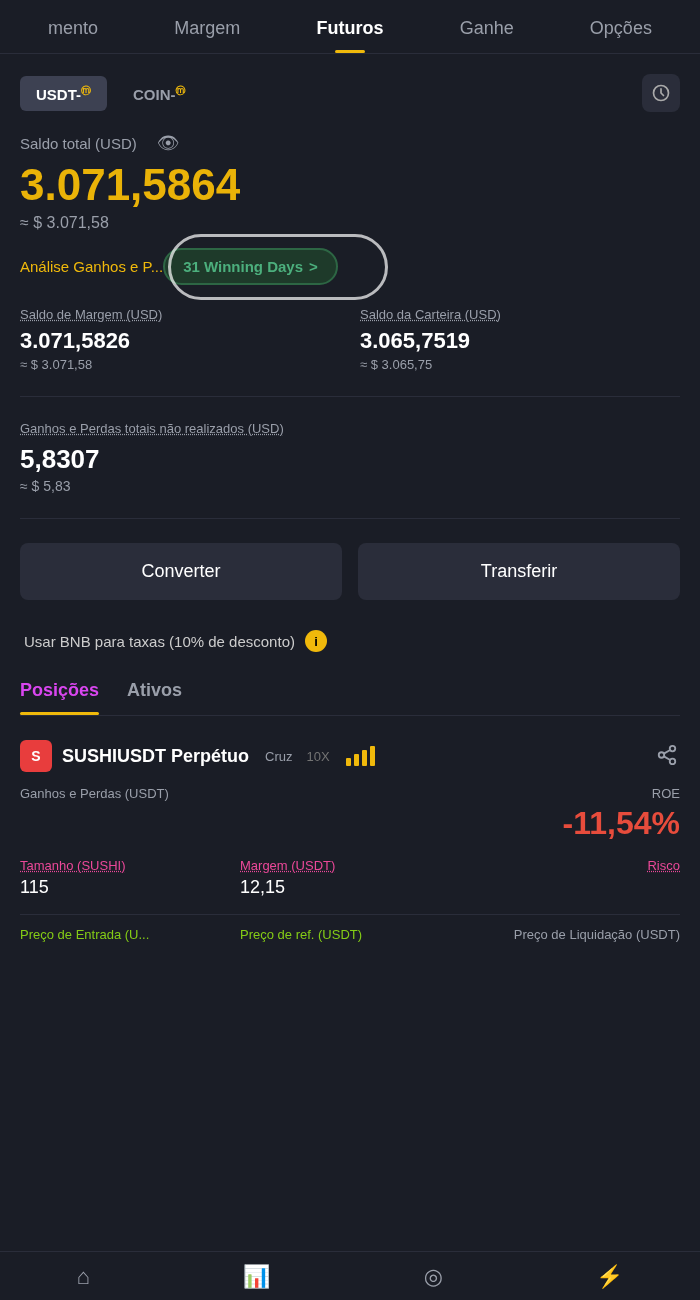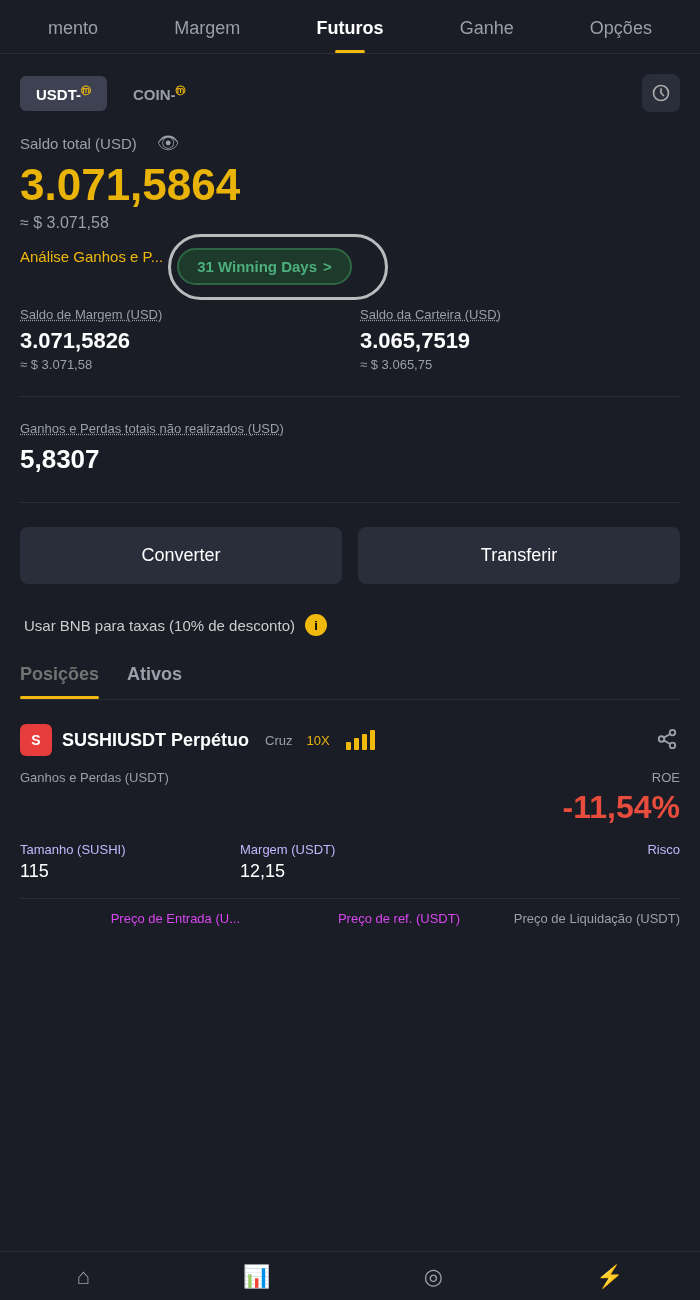--- a/index.html
+++ b/index.html
@@ -110,21 +110,21 @@
     }
     .approx-balance {
       font-size: 16px;
       color: #9a9faa;
       margin-bottom: 16px;
     }
 
     
     .badge-row {
       display: flex;
-      gap: 14px;
+      align-items: center;
       margin-bottom: 22px;
       position: relative;
     }
     .ganhos-link {
       font-size: 15px;
       color: #f0b90b;
       cursor: pointer;
     }
     .winning-badge {
       background: #1e3a2a;
@@ -265,21 +265,21 @@
     }
     .pos-tab {
       font-size: 18px;
       font-weight: 600;
       color: #9a9faa;
       cursor: pointer;
       padding-bottom: 10px;
       position: relative;
     }
     .pos-tab.active {
-      color: #737373;
+      color: #d946ef;
     }
     .pos-tab.active::after {
       content: '';
       position: absolute;
       bottom: -4px;
       left: 0;
       width: 100%;
       height: 3px;
       background: #f0b90b;
       border-radius: 2px;
@@ -320,21 +320,21 @@
       color: #fff;
       text-align: center;
     }
     .pos-badge {
       font-size: 13px;
       color: #9a9faa;
       margin-left: 6px;
     }
     .pos-leverage {
       font-size: 13px;
-      color: #eab308;
+      color: #737373;
       margin-left: 4px;
     }
     .bars-icon {
       display: flex;
       align-items: flex-end;
       gap: 3px;
       margin-left: 6px;
     }
     .bar {
       width: 5px;
@@ -384,21 +384,22 @@
       display: flex;
       justify-content: space-between;
       align-items: flex-start;
       margin-bottom: 16px;
     }
     .detail-col {
       flex: 1;
     }
     .detail-label {
       font-size: 13px;
-      color: #c4b5fd;
+      color: #ec4899;
+      text-decoration: underline;
       text-decoration-style: dotted;
       margin-bottom: 4px;
     }
     .detail-value {
       font-size: 18px;
       color: #fff;
       font-weight: 500;
     }
     .detail-value.green {
       color: #4caf7d;
@@ -413,23 +414,22 @@
       justify-content: space-between;
       margin-top: 8px;
       padding-top: 12px;
       border-top: 1px solid #2a2d3a;
     }
     .entry-col {
       flex: 1;
     }
     .entry-label {
       font-size: 13px;
-      color: #d946ef;
+      color: #84cc16;
       margin-bottom: 20px;
-      text-align: right;
     }
     .entry-label-right {
       font-size: 13px;
       color: #9a9faa;
       text-align: right;
       margin-bottom: 4px;
     }
 
     
     .bottom-nav {
@@ -512,20 +512,21 @@
     <div class="stat-col">
       <div class="stat-label">Saldo da Carteira (USD)</div>
       <div class="stat-value">3.065,7519</div>
       <div class="stat-approx">≈ $ 3.065,75</div>
     </div>
   </div>
 
   <div class="unrealized-section">
     <div class="unrealized-label">Ganhos e Perdas totais não realizados (USD)</div>
     <div class="unrealized-value">5,8307</div>
+    <div class="unrealized-approx">≈ $ 5,83</div>
   </div>
 
   <div class="action-btns">
     <button class="action-btn">Converter</button>
     <button class="action-btn">Transferir</button>
   </div>
 
   <div class="bnb-row">
     <span class="bnb-text">Usar BNB para taxas (10% de desconto)</span>
     <div class="info-circle">i</div>

